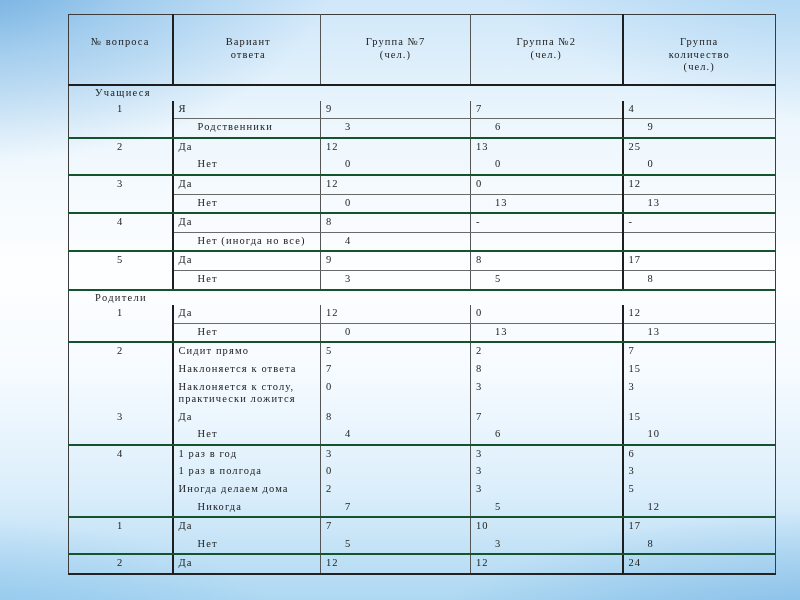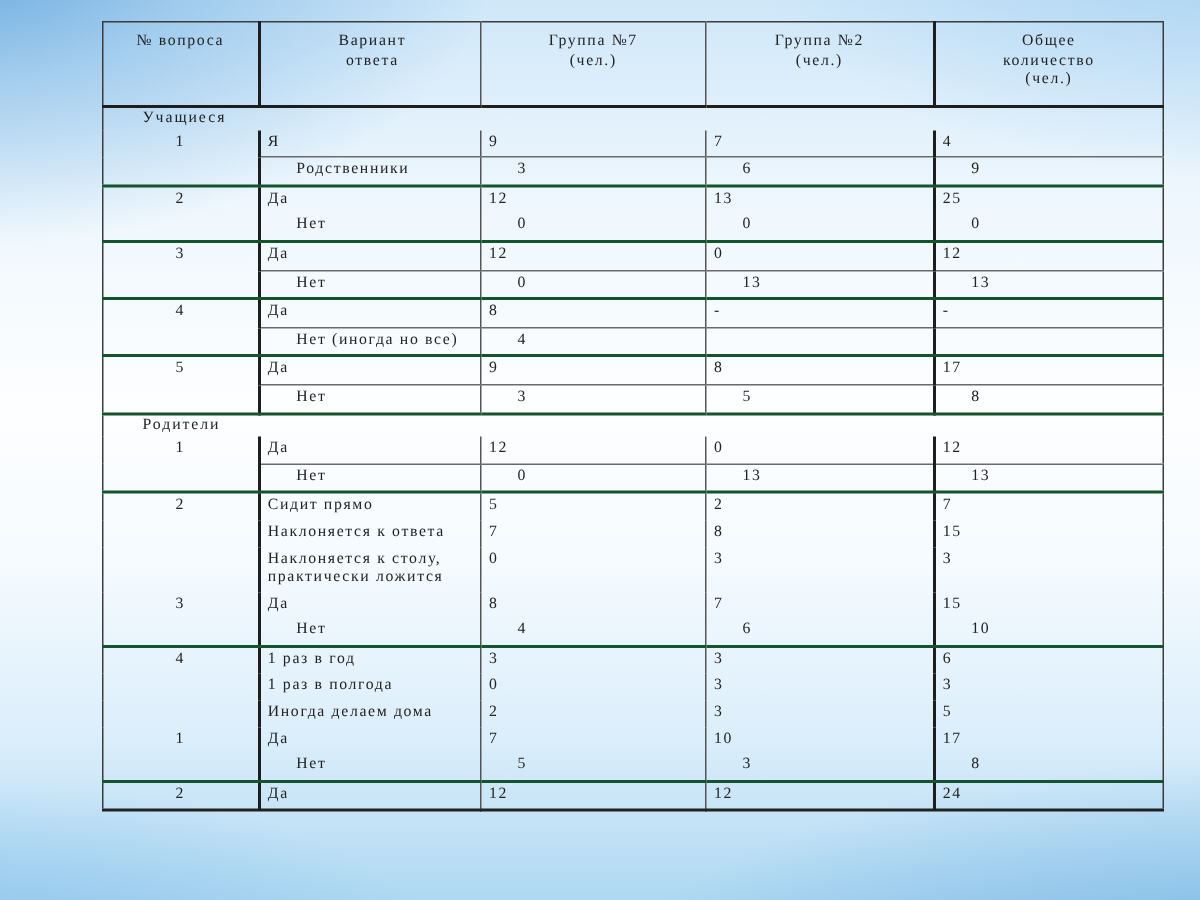--- a/index.html
+++ b/index.html
@@ -19,21 +19,21 @@
     border-collapse:collapse;table-layout:fixed;
     color:#222;
     border:1px solid #3c3c3c;border-bottom:2px solid #222;
   }
   th,td{
     font-size:10.5px;line-height:1.2;letter-spacing:1.1px;
     font-weight:normal;vertical-align:top;overflow:hidden;
   }
   thead th{
     white-space:pre-line;text-align:center;
-    padding:7px 3px 4px;height:44px;
+    padding:21px 3px 4px;height:44px;
     border-bottom:2px solid #1e1e1e;
   }
   thead th.h-ans{text-align:center;padding-left:6px;}
   td{padding:2px 5px 3px;}
   .c-num{text-align:center;border-right:2px solid #1e1e1e;}
   .c-ans{border-right:1px solid #555;}
   .c-g1{border-right:1px solid #555;}
   .c-g2{border-right:2px solid #1e1e1e;}
   .b-num{border-right:2px solid #1e1e1e;}
   .b-thin{border-right:1px solid #555;}
@@ -57,21 +57,21 @@
     </colgroup>
     <thead>
       <tr>
         <th class="b-num">№ вопроса</th>
         <th class="b-thin h-ans">Вариант
 ответа</th>
         <th class="b-thin">Группа №7
 (чел.)</th>
         <th class="b-num">Группа №2
 (чел.)</th>
-        <th>Общее
+        <th>Группа
 количество
 (чел.)</th>
       </tr>
     </thead>
     <tbody>
         <tr class="section-row">
           <td colspan="5">Учащиеся</td>
         </tr>
         <tr class="rule-thin">
           <td class="c-num">1</td>
@@ -209,20 +209,27 @@
           <td class="c-g2">3</td>
           <td class="c-total">3</td>
         </tr>
         <tr class="rule-none">
           <td class="c-num"></td>
           <td class="c-ans">Иногда делаем дома</td>
           <td class="c-g1">2</td>
           <td class="c-g2">3</td>
           <td class="c-total">5</td>
         </tr>
+        <tr class="rule-thick">
+          <td class="c-num"></td>
+          <td class="c-ans">Никогда</td>
+          <td class="c-g1">7</td>
+          <td class="c-g2">5</td>
+          <td class="c-total">12</td>
+        </tr>
         <tr class="rule-none">
           <td class="c-num">1</td>
           <td class="c-ans">Да</td>
           <td class="c-g1">7</td>
           <td class="c-g2">10</td>
           <td class="c-total">17</td>
         </tr>
         <tr class="rule-thick">
           <td class="c-num"></td>
           <td class="c-ans">Нет</td>

